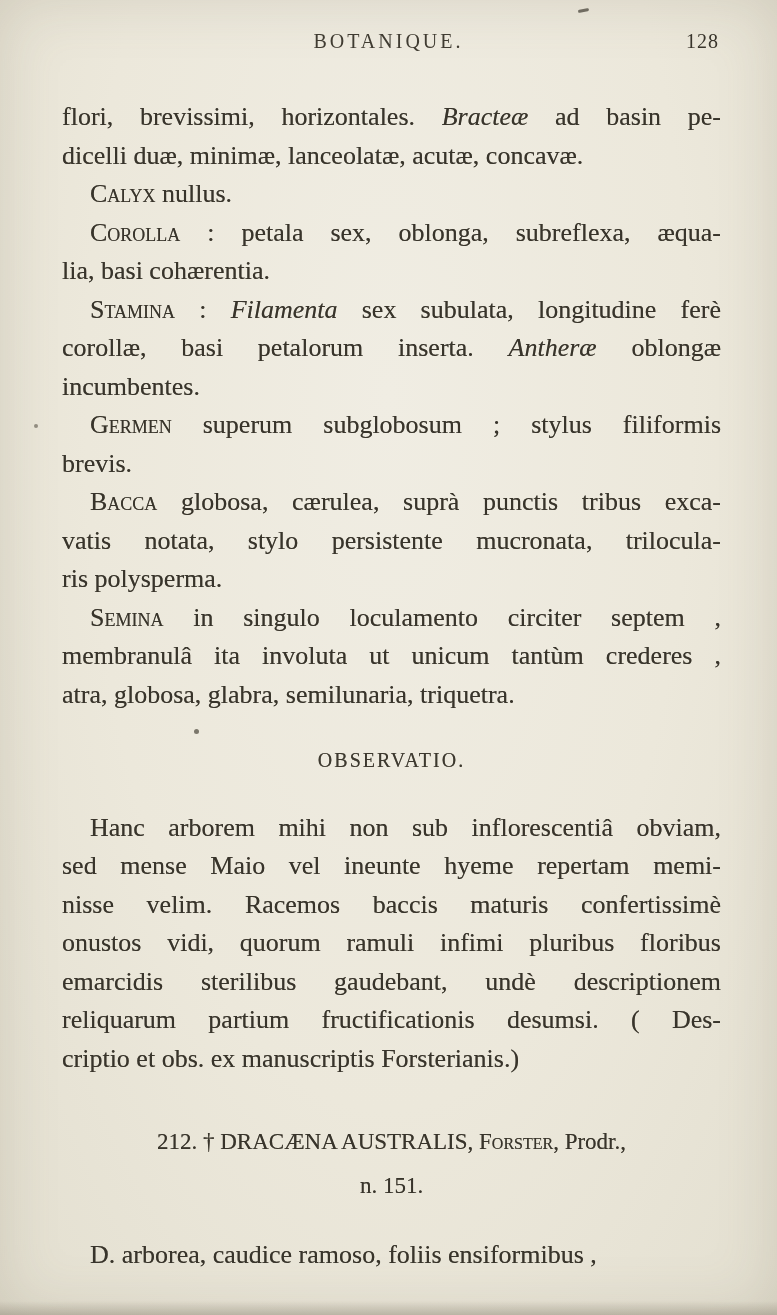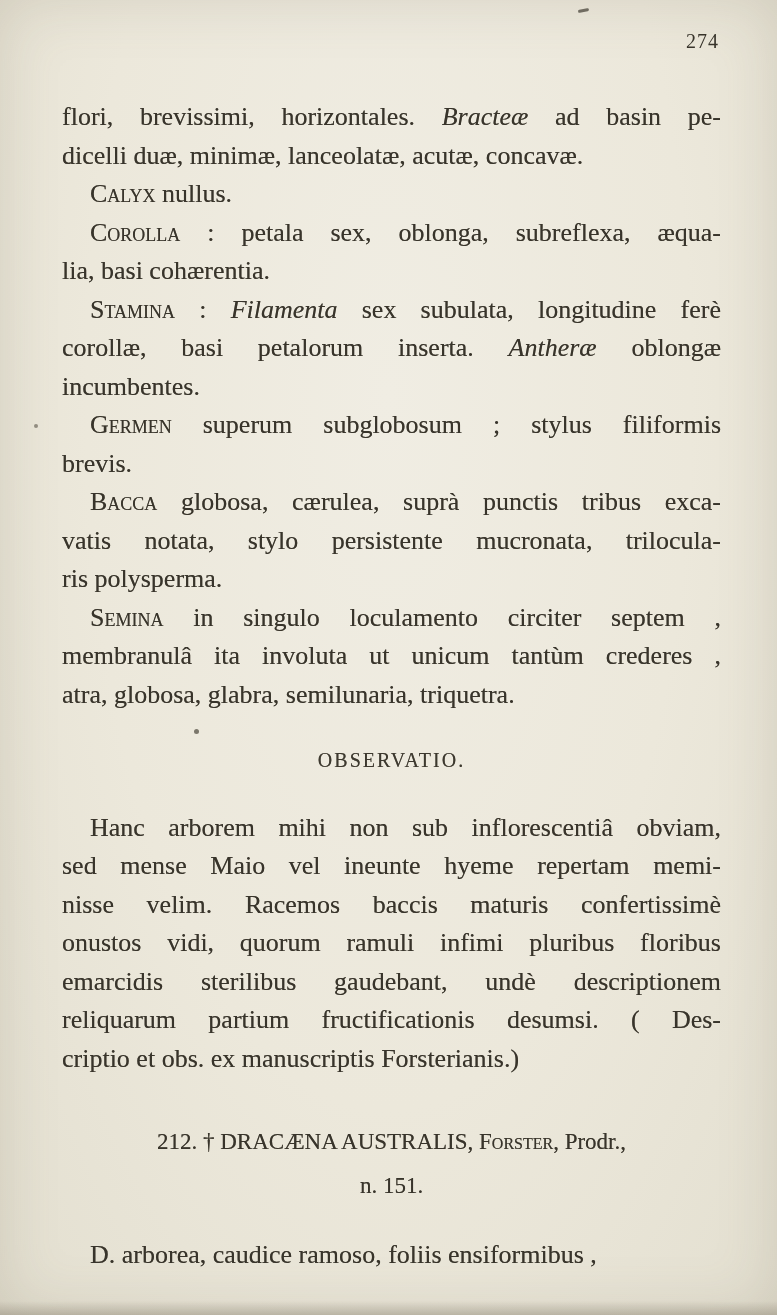--- a/index.html
+++ b/index.html
@@ -95,21 +95,22 @@
 </head>
 <body>
 
 <div class="page">
 
   <div class="speck s1"></div>
   <div class="speck s2"></div>
   <div class="speck s3"></div>
 
   <div class="page-header">
-    <div class="page-number">274</div>
+    <div class="running-title">BOTANIQUE.</div>
+    <div class="page-number">128</div>
   </div>
 
   <div class="page-body">
       <div class="para">
         <div class="line"><span>flori, brevissimi, horizontales. </span><span class="it">Bracteæ</span><span> ad basin pe-</span></div>
         <div class="line final"><span>dicelli duæ, minimæ, lanceolatæ, acutæ, concavæ.</span></div>
       </div>
       <div class="para">
         <div class="line final indent"><span class="sc">Calyx</span><span> nullus.</span></div>
       </div>

